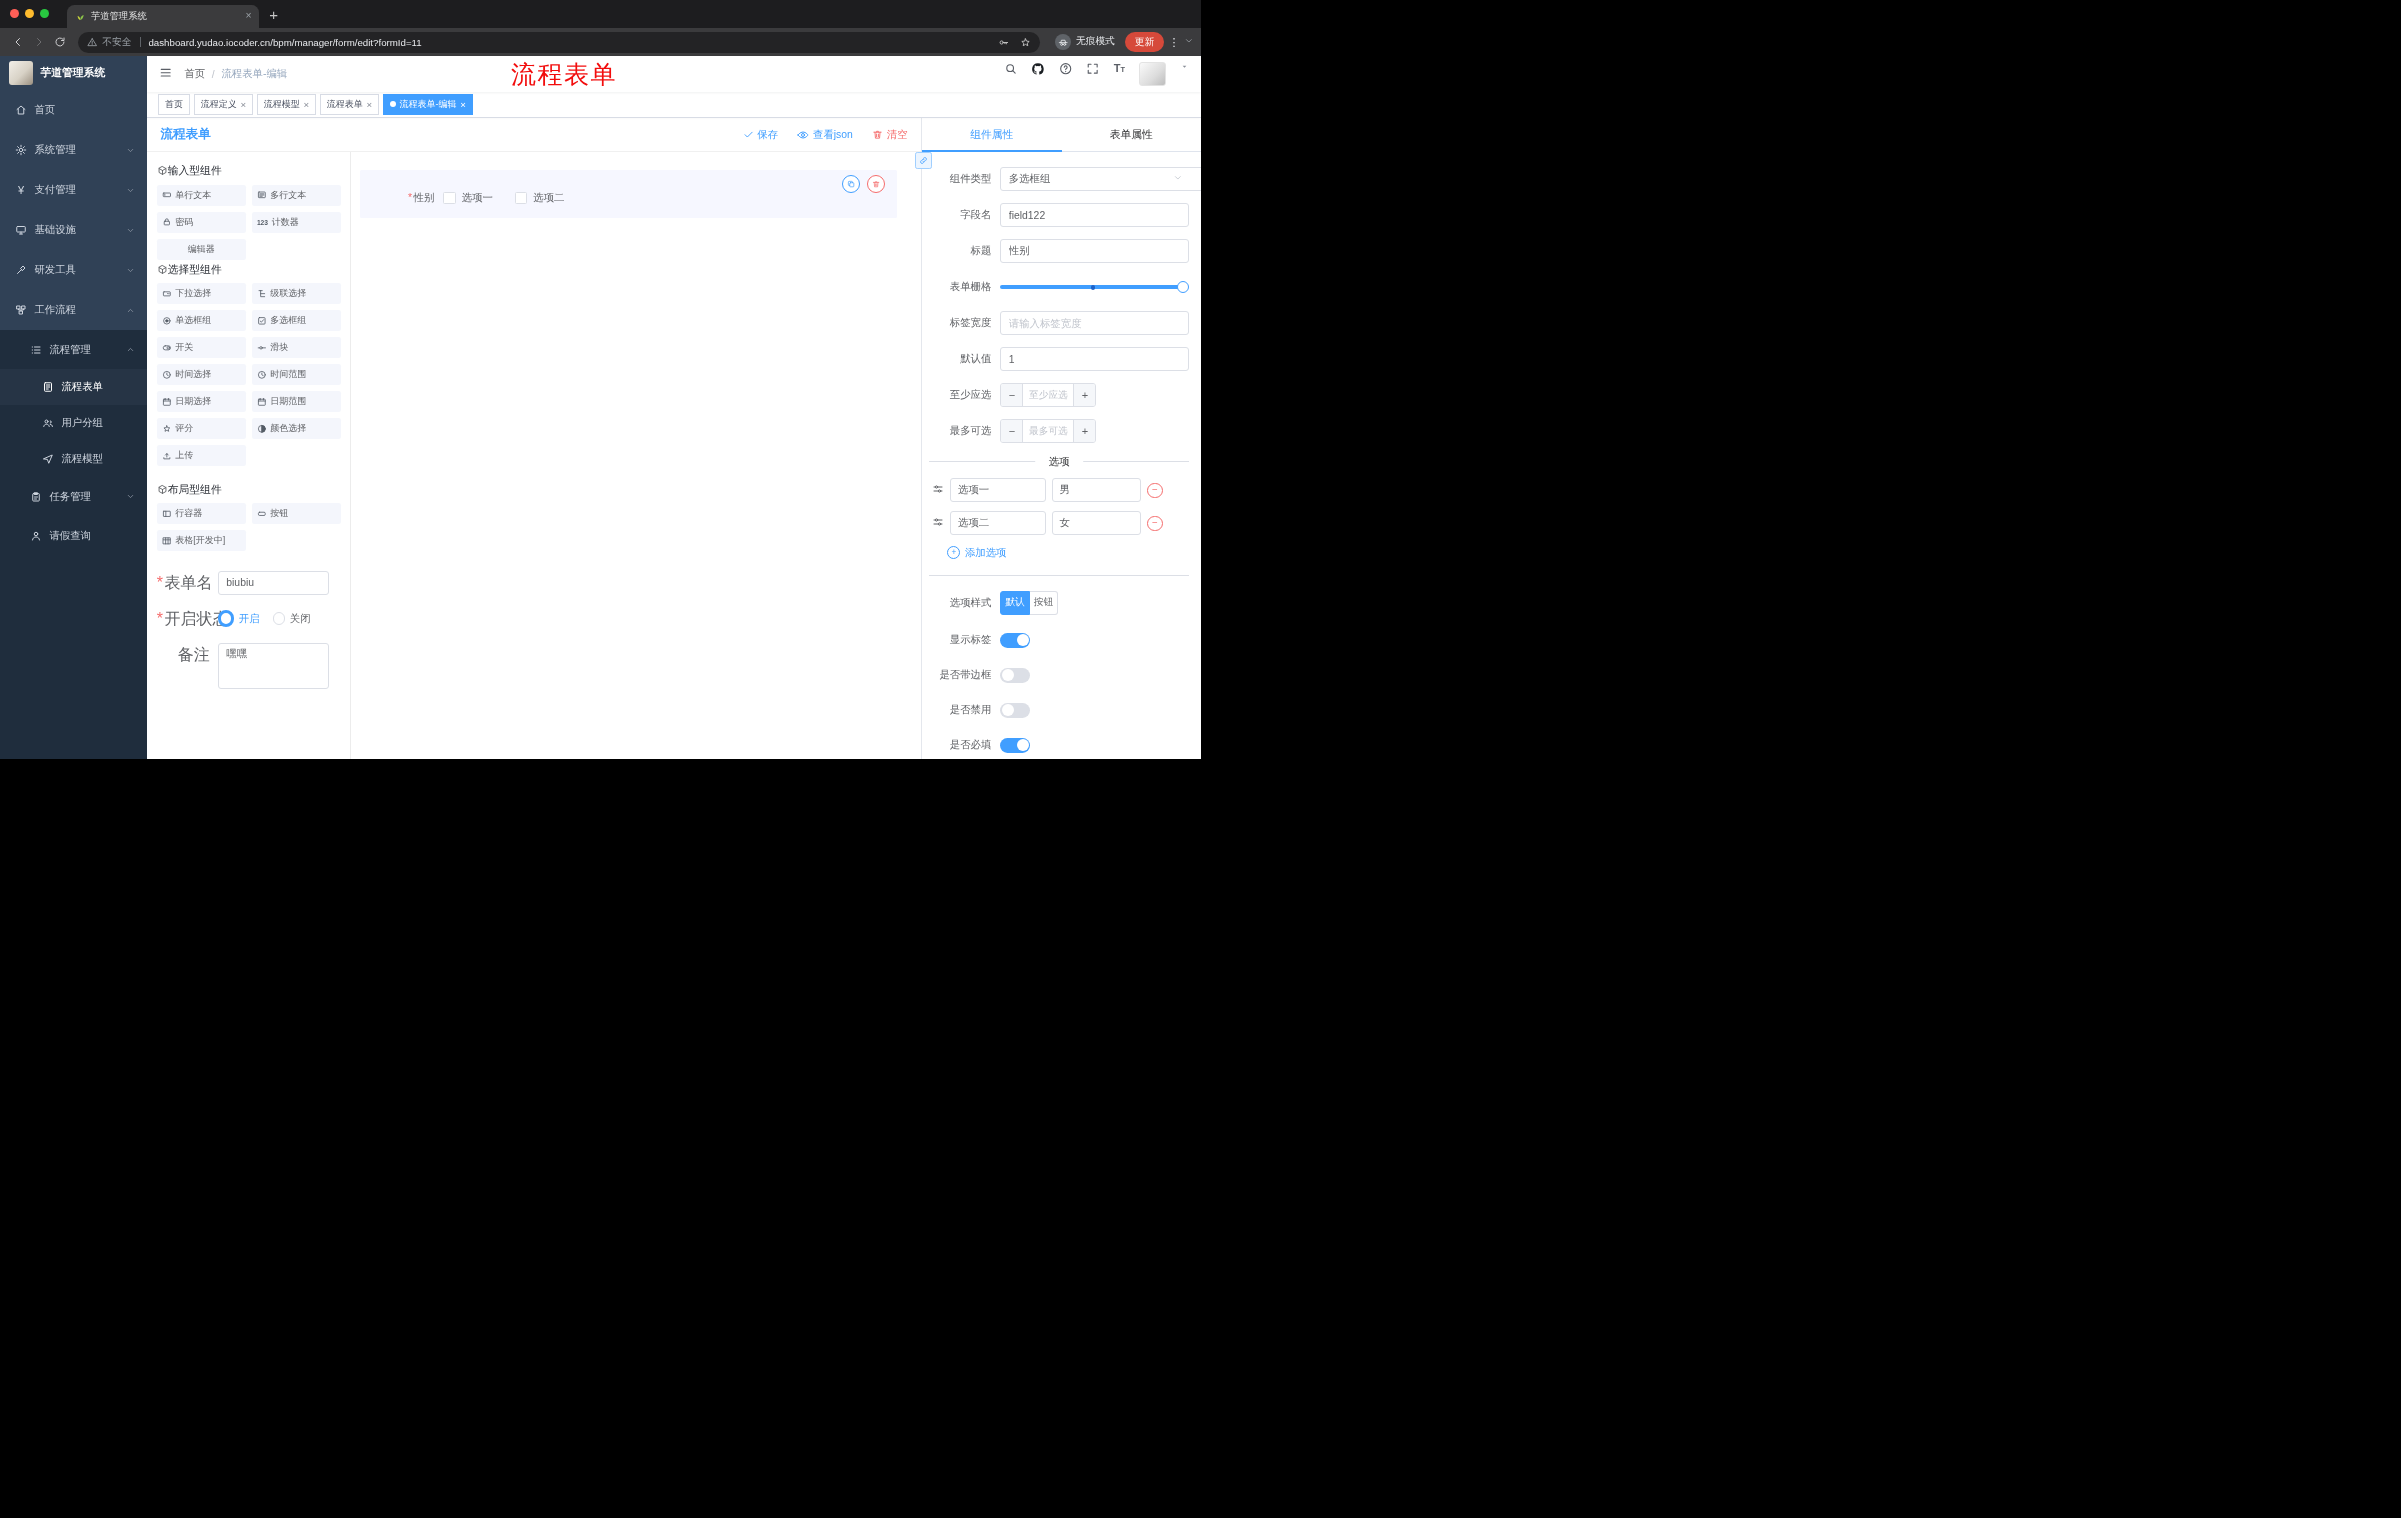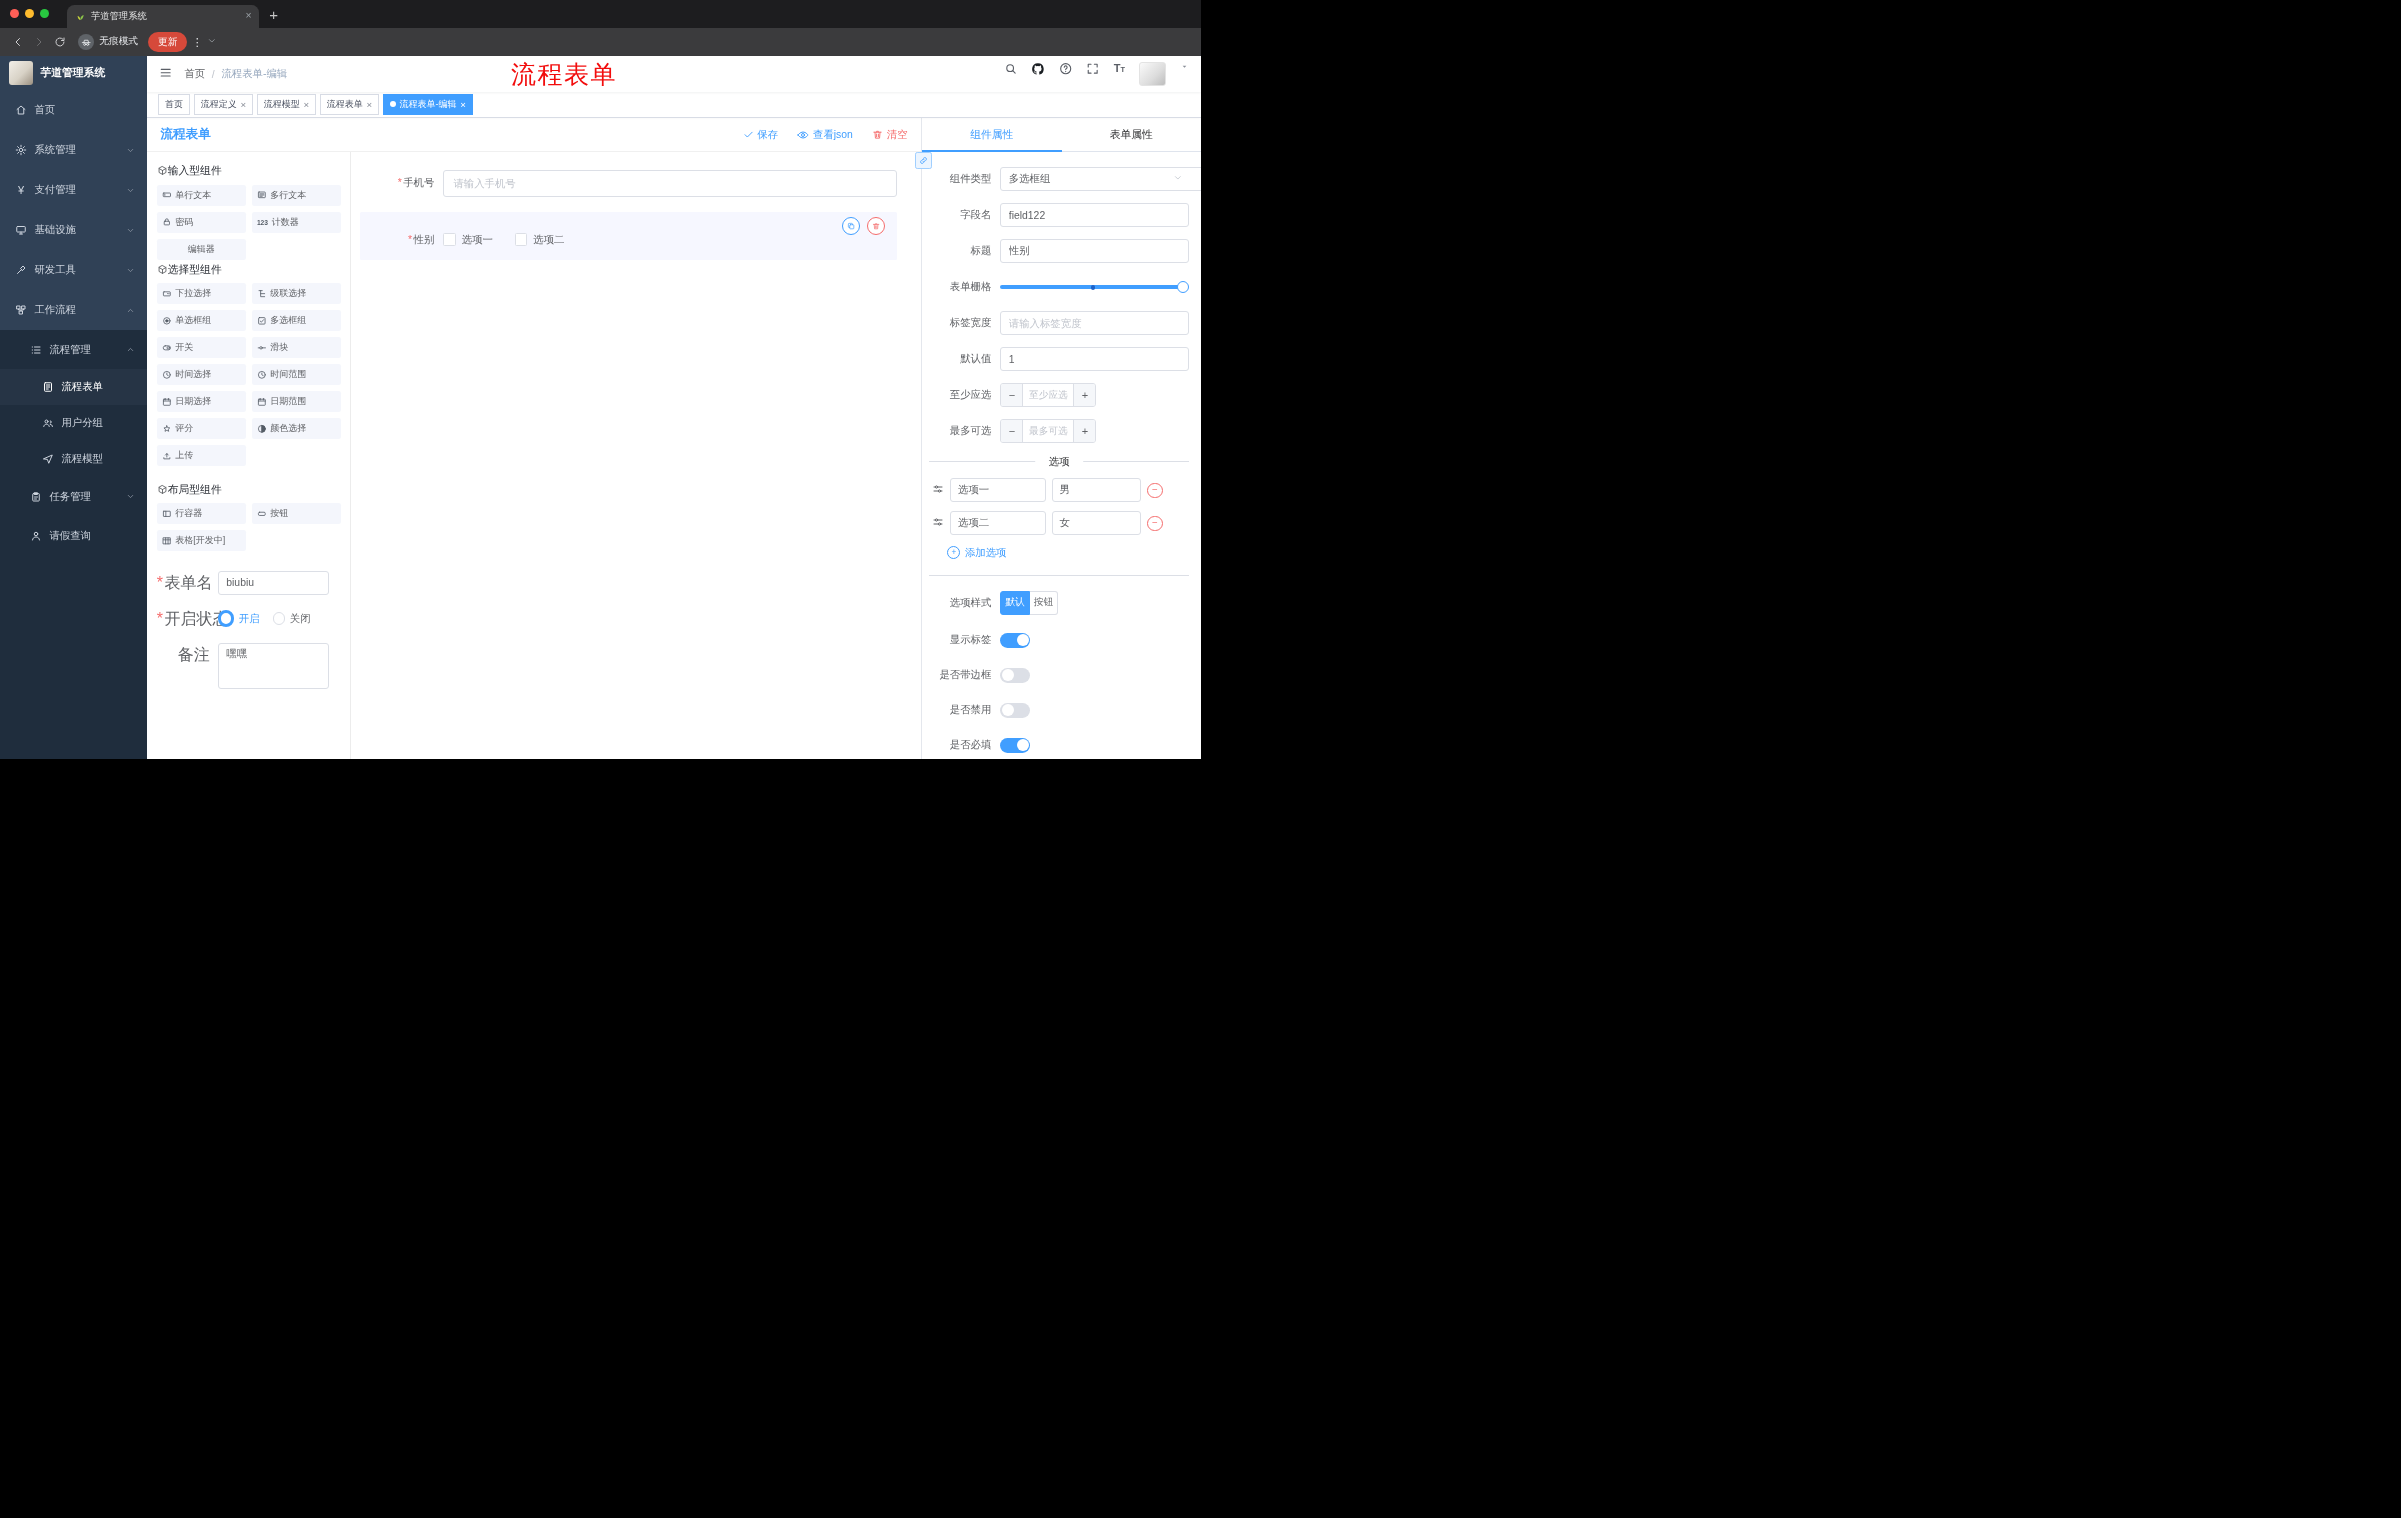--- a/index.html
+++ b/index.html
@@ -377,20 +377,36 @@
     <span class="navbtn dis">
         <svg class="ic" viewBox="0 0 16 16" width="12" height="12">
           <use href="#i-fwd"></use>
         </svg>
       </span>
     <span class="navbtn">
         <svg class="ic" viewBox="0 0 16 16" width="12" height="12">
           <use href="#i-reload"></use>
         </svg>
       </span>
+    <div class="addr">
+      <svg class="ic" style="width:10.4px;height:10.4px" viewBox="0 0 14 14" width="10.4" height="10.4">
+          <use href="#i-warn"></use>
+        </svg>
+      <span>不安全</span>
+      <span class="sep"></span>
+      <span class="url">dashboard.yudao.iocoder.cn/bpm/manager/form/edit?formId=11</span>
+      <span class="rt">
+        <svg class="ic" style="width:11px;height:11px" viewBox="0 0 15 15" width="11" height="11">
+            <use href="#i-key"></use>
+          </svg>
+        <svg class="ic" style="width:11px;height:11px" viewBox="0 0 15 15" width="11" height="11">
+            <use href="#i-star-o"></use>
+          </svg>
+      </span>
+    </div>
     <div class="incog">
       <span class="spy">
           <svg class="ic" style="width:10.4px;height:10.4px" viewBox="0 0 14 14" width="10.4" height="10.4">
             <use href="#i-spy"></use>
           </svg>
         </span>
       <span>无痕模式</span>
     </div>
     <span class="updbtn">更新</span>
     <span class="dots3">⋮</span>
@@ -753,24 +769,20 @@
                   </span>
                 </div>
                 <div class="pfrow">
                   <span class="pflabel"><span>备注</span></span>
                   <textarea class="tarea" style="">嘿嘿</textarea>
                 </div>
               </div>
             </div>
 
             <div class="canvas">
-              <div class="frow">
-                <span class="flabel"><span class="star">*</span><span>手机号</span></span>
-                <input class="finput" placeholder="请输入手机号" style="">
-              </div>
               <div class="selrow">
                 <span class="sel-actions">
                   <span class="cbtn blue">
                       <svg class="ic" viewBox="0 0 11 11" width="8.2" height="8.2">
                         <use href="#i-copy"></use>
                       </svg>
                     </span>
                   <span class="cbtn red">
                       <svg class="ic" viewBox="0 0 11 11" width="8.2" height="8.2">
                         <use href="#i-trash"></use>

